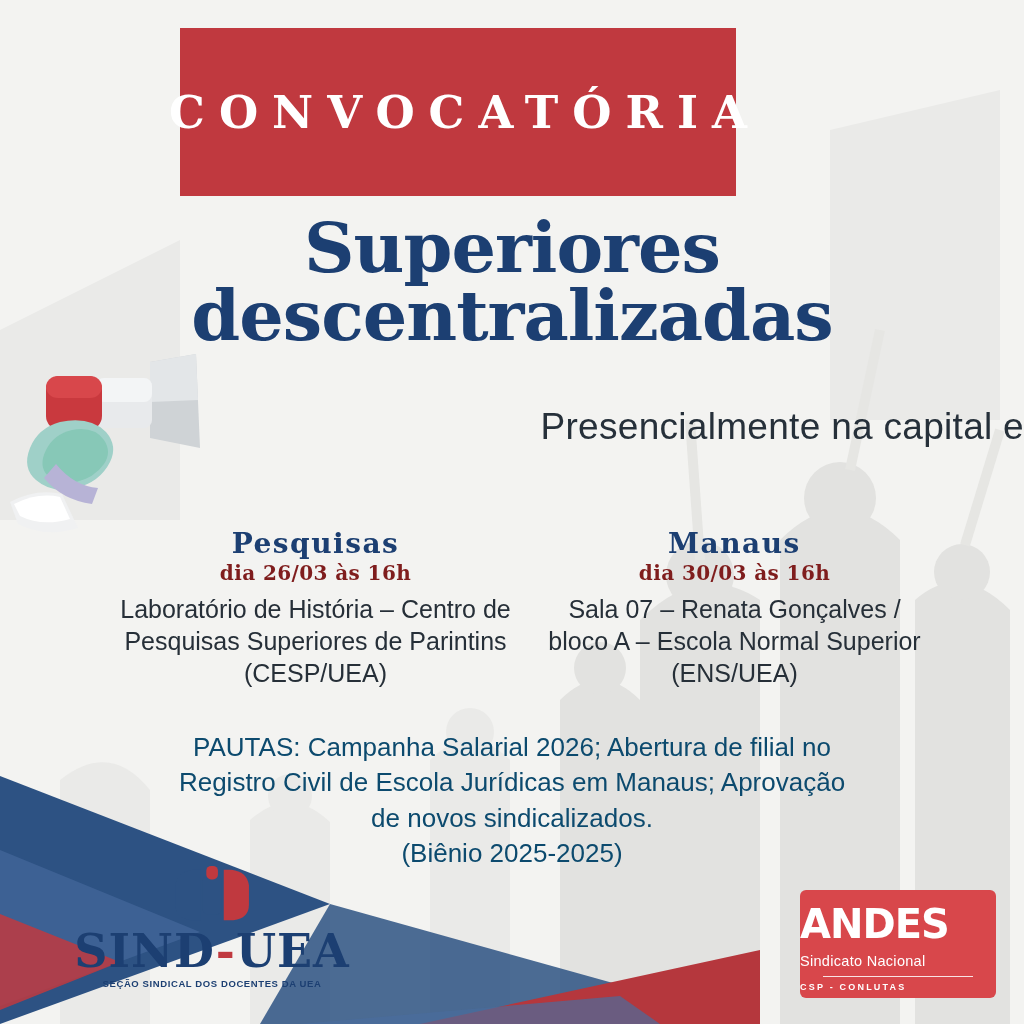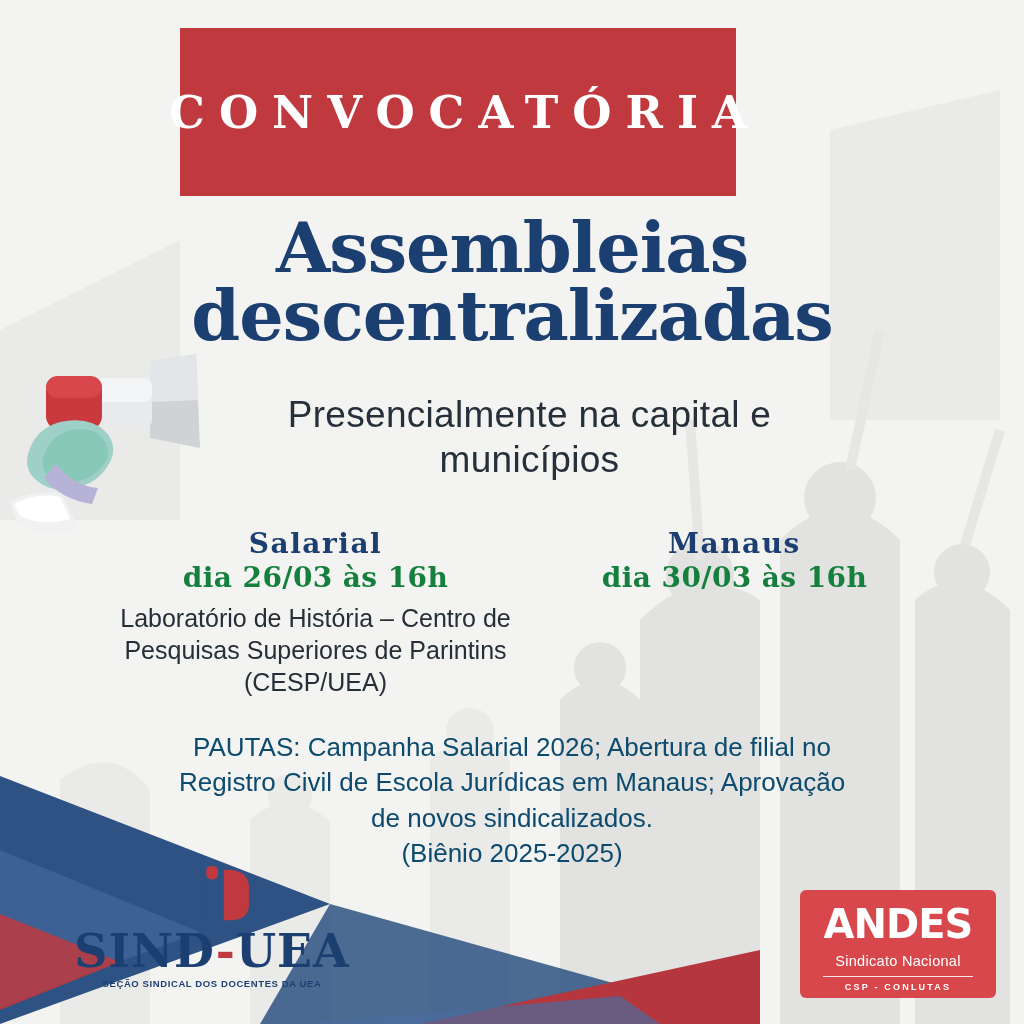--- a/index.html
+++ b/index.html
@@ -54,22 +54,22 @@
     color: #1c3f72;
     font-size: 70px;
     line-height: 0.97;
     letter-spacing: -1px;
   }
   .headline .l2 { display: block; }
 
   
   .subtitle {
     position: absolute;
-    left: 0; right: 0; top: 392px;
-    text-align: center;
+    left: 0; right: 0; top: 404px;
+    text-align: right;
     color: #26303a;
     font-size: 37px;
     line-height: 1.22;
     letter-spacing: 0.3px;
     padding-left: 35px;
   }
 
   
   .cols {
     position: absolute;
@@ -83,22 +83,22 @@
     font-family: "DejaVu Serif", serif;
     font-weight: 700;
     color: #1c3f72;
     font-size: 28px;
     letter-spacing: 1.5px;
     line-height: 1.12;
   }
   .col-when {
     font-family: "DejaVu Serif", serif;
     font-weight: 700;
-    color: #15803d;
-    font-size: 28px;
+    color: #7f1d1d;
+    font-size: 20px;
     letter-spacing: 0.4px;
     margin-top: 2px;
   }
   .col-place {
     margin-top: 8px;
     color: #262f38;
     font-size: 25px;
     line-height: 1.28;
   }
 
@@ -154,21 +154,20 @@
 
   
   .andes {
     position: absolute;
     right: 28px; bottom: 26px;
     width: 196px; height: 108px;
     background: #d8474b;
     border-radius: 6px;
     color: #fff;
     padding-top: 14px;
-    text-align: center;
   }
   .andes-name {
     font-family: "DejaVu Sans", sans-serif;
     font-weight: 700;
     font-size: 40px;
     line-height: 1;
     letter-spacing: -1px;
   }
   .andes-sub {
     font-size: 14.5px;
@@ -238,38 +237,38 @@
         <path d="M14 152 q24 -12 46 -7 l10 22 q-28 8 -50 -3 Z" fill="#ffffff"></path>
       </g>
     </svg>
   </div>
 
   <div class="banner">
     <div class="banner-text">CONVOCATÓRIA</div>
   </div>
 
   <div class="headline">
-    <span class="l1">Assembleias</span>
+    <span class="l1">Superiores</span>
     <span class="l2">descentralizadas</span>
   </div>
 
   <div class="subtitle">
     <div>Presencialmente na capital  e</div>
-    <div>municípios</div>
   </div>
 
   <div class="cols">
     <div class="col">
-      <div class="col-city">Salarial</div>
+      <div class="col-city">Pesquisas</div>
       <div class="col-when">dia 26/03 às 16h</div>
       <div class="col-place">Laboratório de História  – Centro de Pesquisas Superiores de Parintins (CESP/UEA)</div>
     </div>
     <div class="col">
       <div class="col-city">Manaus</div>
       <div class="col-when">dia  30/03 às 16h</div>
+      <div class="col-place">Sala 07 – Renata Gonçalves / bloco A – Escola Normal Superior (ENS/UEA)</div>
     </div>
   </div>
 
   <div class="pautas">
     <div>PAUTAS: Campanha Salarial 2026; Abertura de filial no</div>
     <div>Registro Civil de Escola Jurídicas em Manaus; Aprovação</div>
     <div>de novos sindicalizados.</div>
     <div>(Biênio 2025-2025)</div>
   </div>
 

